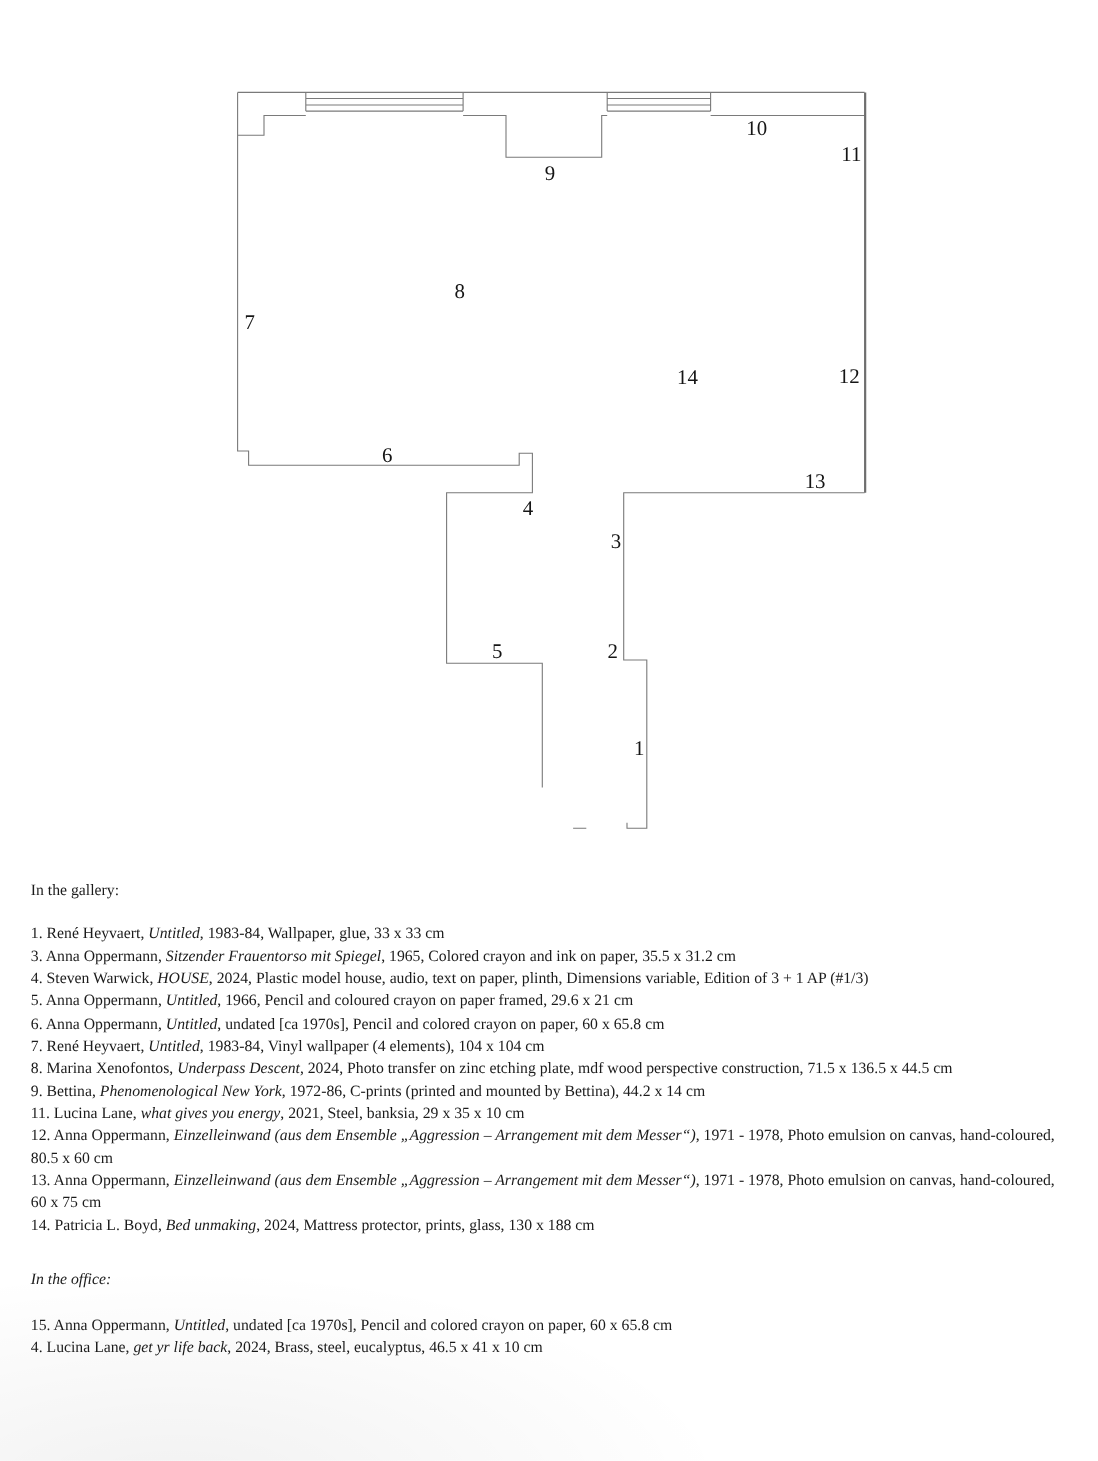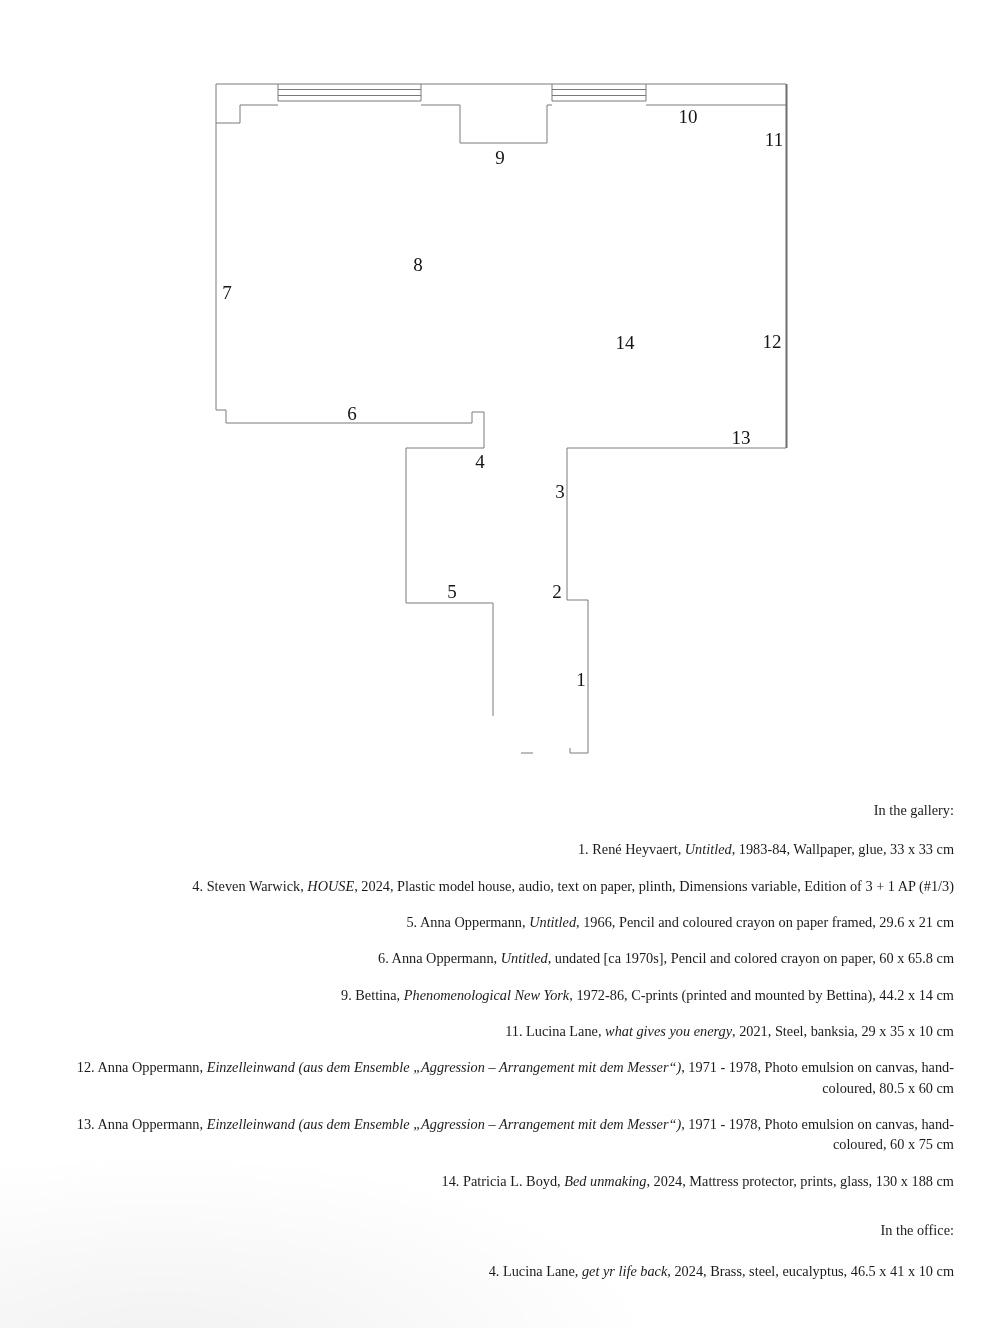--- a/index.html
+++ b/index.html
@@ -14,25 +14,25 @@
   .plan{display:block;margin:0;}
   .plan path{fill:none;stroke:#7a7a7a;stroke-width:1;}
   .plan path.thick{stroke:#6e6e6e;stroke-width:2;}
   .plan text{
     font-family:"Liberation Serif", serif;
     font-size:19px;
     fill:#151515;
     text-anchor:middle;
   }
   .content{padding:0 28px;}
-  .content p{margin:16px;font-size:14.3px;line-height:20.35px;text-align:right;}
+  .content p{margin:0;font-size:14.3px;line-height:20.35px;}
   .section-heading{margin:0;}
   #gallery-heading{margin-top:20px;}
   #gallery-list{margin-top:19px;}
-  #office-heading{margin-top:29px;}
+  #office-heading{margin-top:29px;font-style:italic;}
   #office-list{margin-top:21px;}
   em{font-style:italic;}
 </style>
 </head>
 <body>
 
 <svg class="plan" width="998" height="780" viewBox="0 0 998 780" aria-hidden="true">
 
   <path d="
     M216 84 H786
@@ -63,27 +63,31 @@
   <text x="774" y="146">11</text>
   <text x="772" y="348">12</text>
   <text x="741" y="444">13</text>
   <text x="625" y="349">14</text>
 </svg>
 
 <div class="content">
   <p class="section-heading" id="gallery-heading">In the gallery:</p>
   <div id="gallery-list">
       <p class="item"><span>1.</span> <span>René Heyvaert</span>, <em>Untitled</em>, <span>1983-84, Wallpaper, glue, 33 x 33 cm</span></p>
+      <p class="item"><span>3.</span> <span>Anna Oppermann</span>, <em>Sitzender Frauentorso mit Spiegel</em>, <span>1965, Colored crayon and ink on paper, 35.5 x 31.2 cm</span></p>
       <p class="item"><span>4.</span> <span>Steven Warwick</span>, <em>HOUSE</em>, <span>2024, Plastic model house, audio, text on paper, plinth, Dimensions variable, Edition of 3 + 1 AP (#1/3)</span></p>
       <p class="item"><span>5.</span> <span>Anna Oppermann</span>, <em>Untitled</em>, <span>1966, Pencil and coloured crayon on paper framed, 29.6 x 21 cm</span></p>
       <p class="item"><span>6.</span> <span>Anna Oppermann</span>, <em>Untitled</em>, <span>undated [ca 1970s], Pencil and colored crayon on paper, 60 x 65.8 cm</span></p>
+      <p class="item"><span>7.</span> <span>René Heyvaert</span>, <em>Untitled</em>, <span>1983-84, Vinyl wallpaper (4 elements), 104 x 104 cm</span></p>
+      <p class="item"><span>8.</span> <span>Marina Xenofontos</span>, <em>Underpass Descent</em>, <span>2024, Photo transfer on zinc etching plate, mdf wood perspective construction, 71.5 x 136.5 x 44.5 cm</span></p>
       <p class="item"><span>9.</span> <span>Bettina</span>, <em>Phenomenological New York</em>, <span>1972-86, C-prints (printed and mounted by Bettina), 44.2 x 14 cm</span></p>
       <p class="item"><span>11.</span> <span>Lucina Lane</span>, <em>what gives you energy</em>, <span>2021, Steel, banksia, 29 x 35 x 10 cm</span></p>
       <p class="item"><span>12.</span> <span>Anna Oppermann</span>, <em>Einzelleinwand (aus dem Ensemble „Aggression – Arrangement mit dem Messer“)</em>, <span>1971 - 1978, Photo emulsion on canvas, hand-coloured, 80.5 x 60 cm</span></p>
       <p class="item"><span>13.</span> <span>Anna Oppermann</span>, <em>Einzelleinwand (aus dem Ensemble „Aggression – Arrangement mit dem Messer“)</em>, <span>1971 - 1978, Photo emulsion on canvas, hand-coloured, 60 x 75 cm</span></p>
       <p class="item"><span>14.</span> <span>Patricia L. Boyd</span>, <em>Bed unmaking</em>, <span>2024, Mattress protector, prints, glass, 130 x 188 cm</span></p>
     </div>
 
   <p class="section-heading" id="office-heading">In the office:</p>
   <div id="office-list">
+      <p class="item"><span>15.</span> <span>Anna Oppermann</span>, <em>Untitled</em>, <span>undated [ca 1970s], Pencil and colored crayon on paper, 60 x 65.8 cm</span></p>
       <p class="item"><span>4.</span> <span>Lucina Lane</span>, <em>get yr life back</em>, <span>2024, Brass, steel, eucalyptus, 46.5 x 41 x 10 cm</span></p>
     </div>
 </div>
 
 </body></html>

